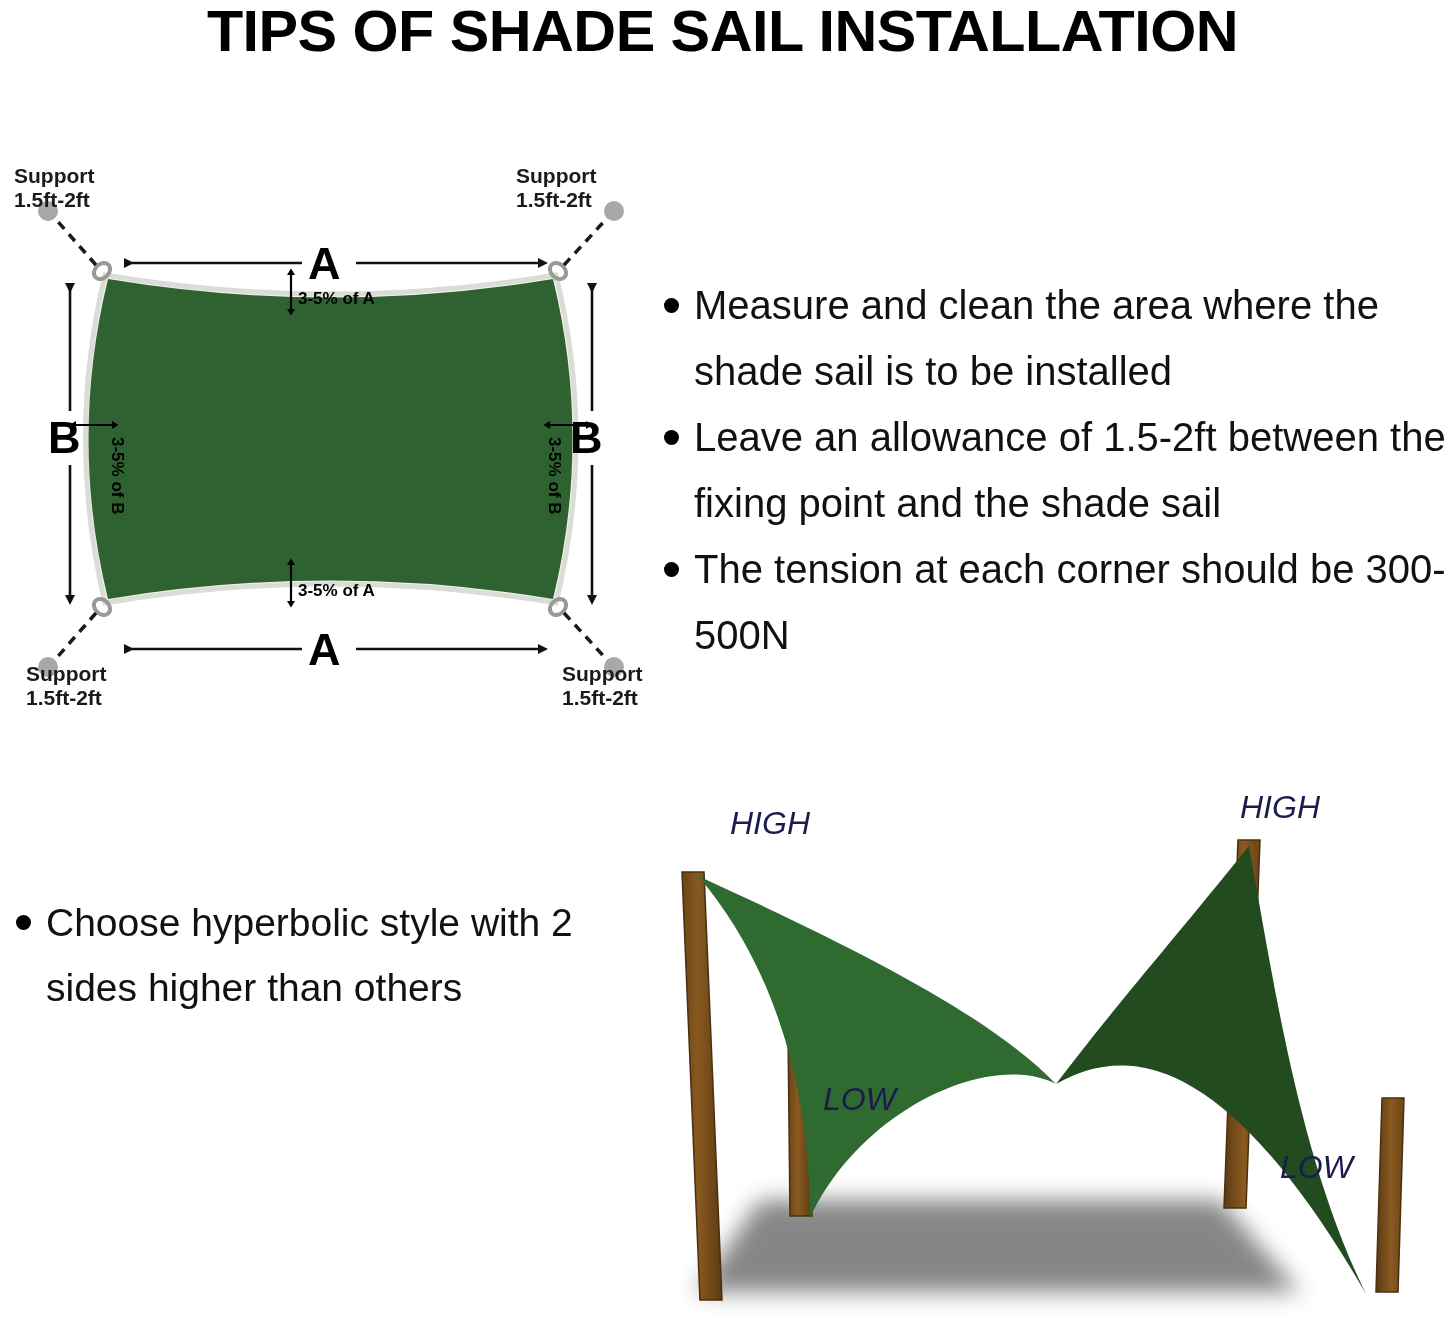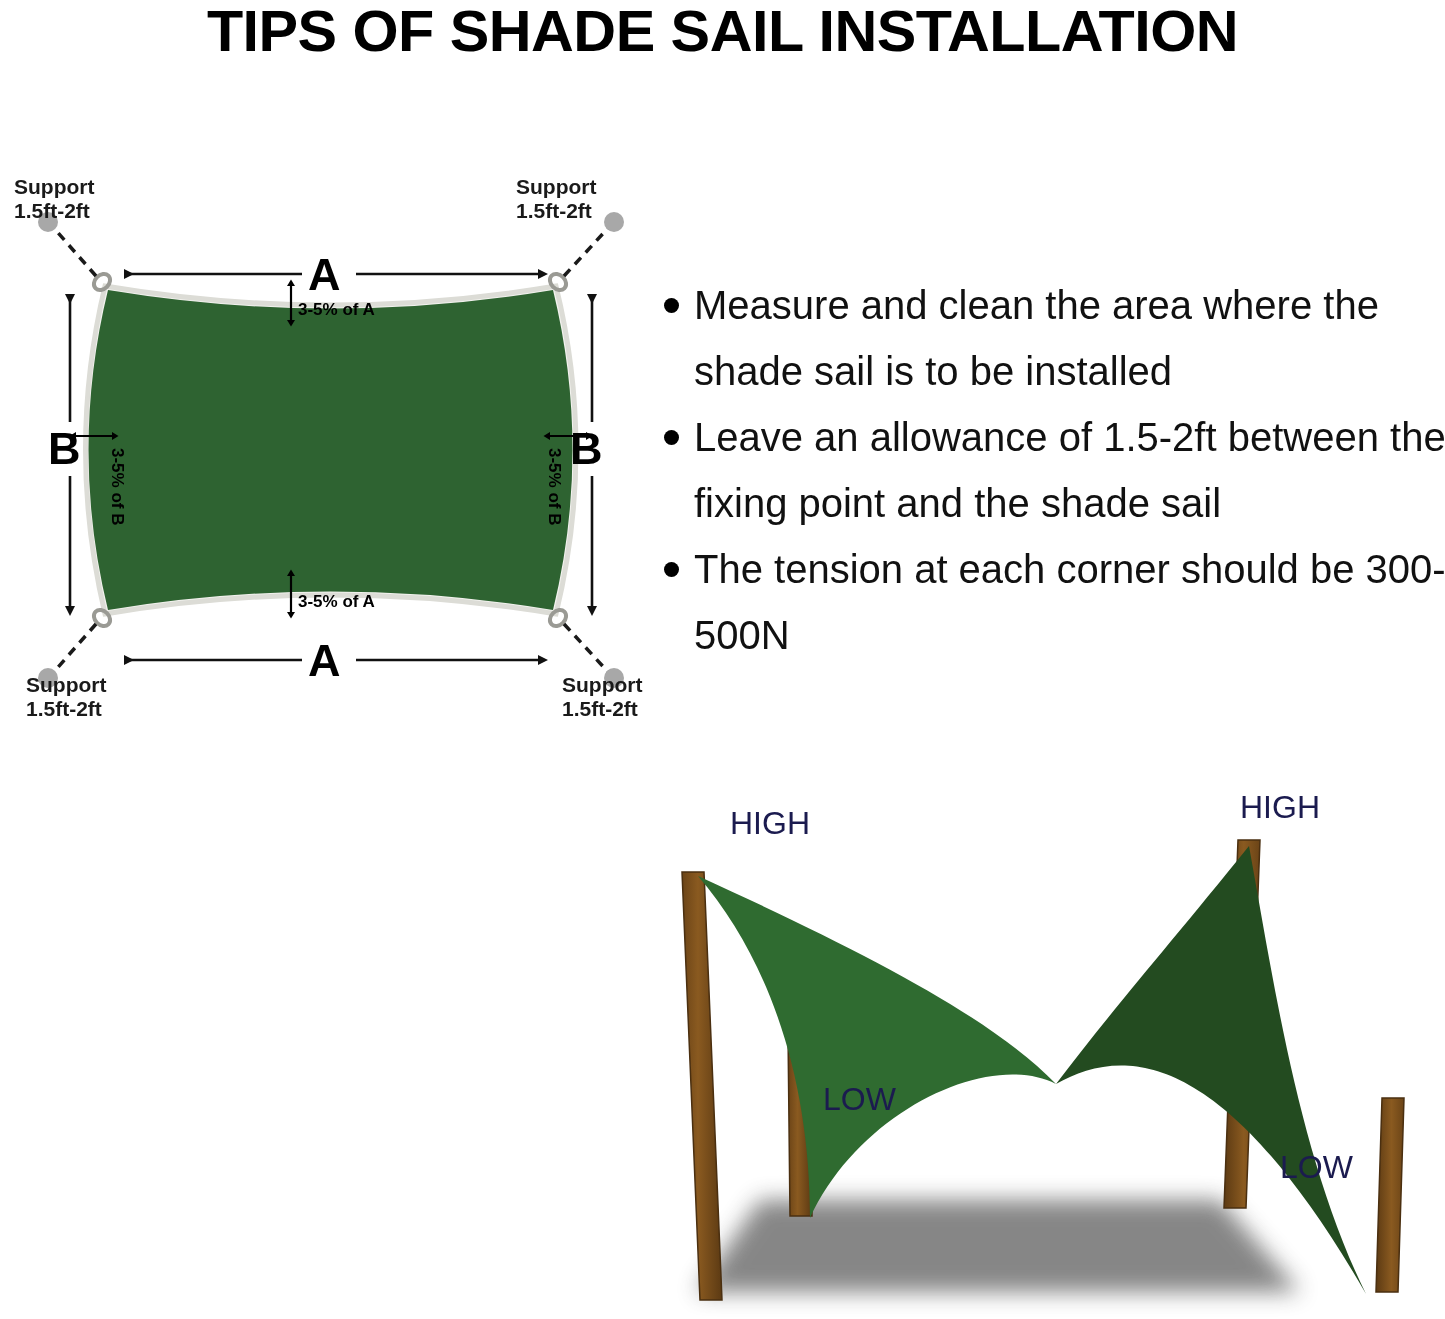--- a/index.html
+++ b/index.html
@@ -32,21 +32,21 @@
     color: #000000;
     transform: scaleX(1.04);
     transform-origin: center center;
     white-space: nowrap;
   }
 
   
   #rect-diagram {
     position: absolute;
     left: 0;
-    top: 164px;
+    top: 153px;
     width: 660px;
     height: 570px;
     text-align: right;
   }
   #tips-list {
     position: absolute;
     left: 648px;
     top: 272px;
     width: 800px;
     height: 400px;
@@ -57,20 +57,21 @@
     top: 890px;
     width: 640px;
     height: 330px;
   }
   #hyper-diagram {
     position: absolute;
     left: 660px;
     top: 780px;
     width: 785px;
     height: 539px;
+    font-style: italic;
   }
 
   
   ul.bullets {
     list-style: none;
     margin: 0;
     padding: 0;
   }
   ul.bullets li {
     position: relative;
@@ -245,20 +246,21 @@
 <div id="tips-list">
   <ul class="bullets">
     <li>Measure and clean the area where the shade sail is to be installed</li>
     <li>Leave an allowance of 1.5-2ft between the fixing point and the shade sail</li>
     <li>The tension at each corner should be 300-500N</li>
   </ul>
 </div>
 
 <div id="hyper-list">
   <ul class="bullets">
+    <li>Choose hyperbolic style with 2 sides higher than others</li>
   </ul>
 </div>
 
 <div id="hyper-diagram">
   <svg width="785" height="539" viewBox="0 0 785 539" xmlns="http://www.w3.org/2000/svg">
     <defs>
       <filter id="shadowBlur" x="-25%" y="-45%" width="150%" height="190%">
         <feGaussianBlur stdDeviation="11"></feGaussianBlur>
       </filter>
       <linearGradient id="woodL" x1="0" y1="0" x2="1" y2="0">

